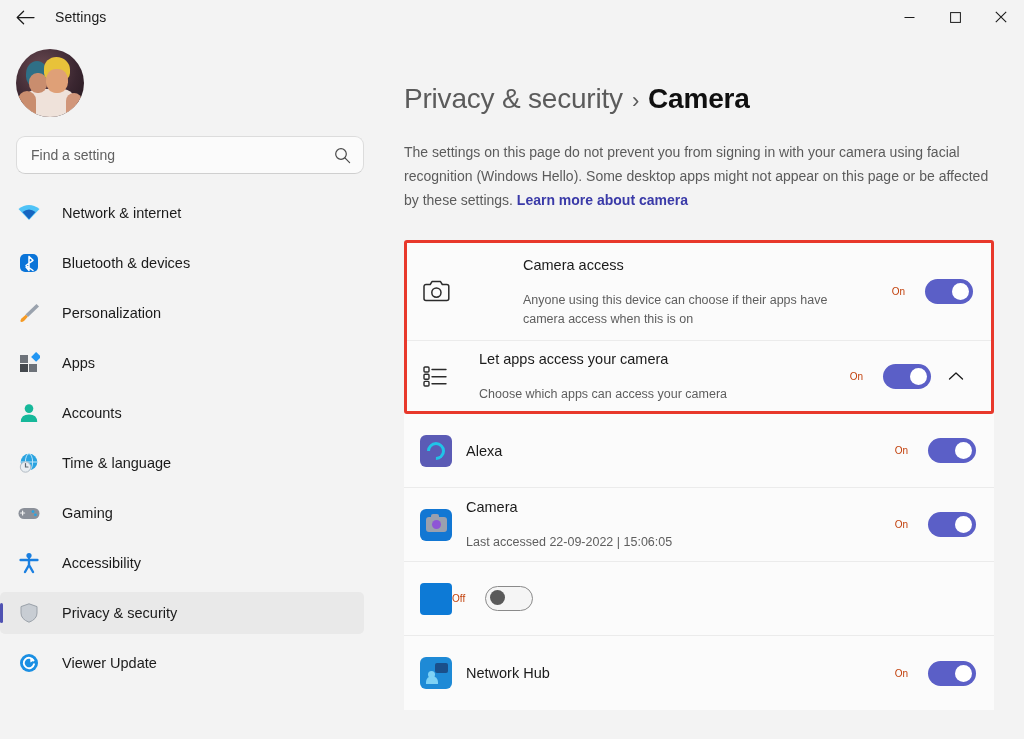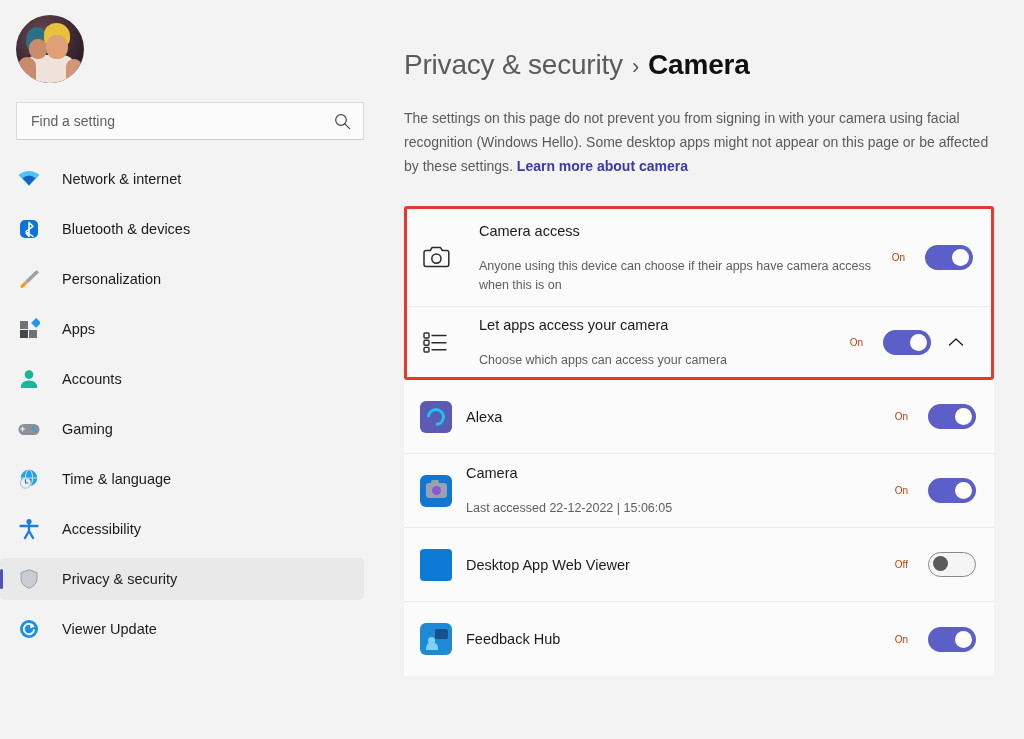--- a/index.html
+++ b/index.html
@@ -65,21 +65,21 @@
     color: #9a9a9a;
     user-select: none;
   }
   .p-name { font-size: 14px; font-weight: bold; height: 15px; }
   .p-mail { font-size: 12px; margin-top: 7px; height: 13px; }
 
   .searchwrap { padding: 0 16px; margin-top: 6px; }
   .searchbox {
     height: 38px; background: #fbfbfb;
     border: 1px solid #dcdcdc; border-bottom-color: #cfcfcf;
-    border-radius: 0;
+    border-radius: 9px;
     display: flex; align-items: center;
     padding: 0 12px 0 14px;
   }
   .searchbox input {
     flex: 1; border: none; outline: none; background: transparent;
     font-family: inherit; font-size: 14px; color: #1b1b1b;
   }
   .searchbox input::placeholder { color: #616161; }
 
   .navlist { margin-top: 18px; padding: 0 16px 0 0; overflow: hidden; }
@@ -130,21 +130,21 @@
     border-radius: 3px;
   }
   .card-list { }
   .card-row {
     background: #fbfbfb;
     display: flex; align-items: center;
     padding: 0 18px 0 16px;
     border-bottom: 1px solid #ebebeb;
   }
   .card-row:last-child { border-bottom: none; align-items: center; }
-  .row-tall { min-height: 98px; }
+  .row-tall { min-height: 98px; gap: 44px; }
   .row-mid { min-height: 70px; }
   .row-app { min-height: 74px; }
   .row-left-ico {
     width: 40px; flex: 0 0 40px; height: 32px;
     display: flex; align-items: center; justify-content: flex-start;
     margin-right: 16px;
   }
   .row-text { flex: 1 1 auto; min-width: 0; padding-right: 12px; }
   .row-title { font-size: 14.5px; color: #1b1b1b; line-height: 20px; }
   .row-sub { font-size: 12.5px; color: #5e5e5e; line-height: 19px; margin-top: 16px; max-width: 420px; }
@@ -204,20 +204,45 @@
     position: absolute; right: 4px; top: 6px; width: 13px; height: 10px;
     border-radius: 2px; background: #1a4f8a;
   }
   .app-name-wrap { margin-left: 14px; flex: 1 1 auto; min-width: 0; }
 </style>
 </head>
 <body>
 
 <div id="app">
 
+  <div class="titlebar">
+    <div class="back-btn">
+      <svg width="19" height="15" viewBox="0 0 19 15" fill="none">
+        <path d="M7.6 1.2 L1.2 7.5 L7.6 13.8 M1.6 7.5 H18" stroke="#1b1b1b" stroke-width="1.25" stroke-linecap="round" stroke-linejoin="round"></path>
+      </svg>
+    </div>
+    <div class="app-title">Settings</div>
+    <div class="wincontrols">
+      <div class="wc">
+        <svg width="11" height="11" viewBox="0 0 11 11">
+          <path d="M0.5 5.5 H10.5" stroke="#1b1b1b" stroke-width="1"></path>
+        </svg>
+      </div>
+      <div class="wc">
+        <svg width="11" height="11" viewBox="0 0 11 11">
+          <rect x="0.6" y="0.6" width="9.8" height="9.8" fill="none" stroke="#1b1b1b" stroke-width="1"></rect>
+        </svg>
+      </div>
+      <div class="wc close">
+        <svg width="12" height="12" viewBox="0 0 12 12" stroke="#1b1b1b">
+          <path d="M0.8 0.8 L11.2 11.2 M11.2 0.8 L0.8 11.2" stroke-width="1.1"></path>
+        </svg>
+      </div>
+    </div>
+  </div>
 
   <div class="body">
 
     <div class="sidebar">
 
       <div class="profile">
         <div class="avatar">
           <div class="body-w"></div>
           <div class="arm"></div>
           <div class="arm2"></div>
@@ -291,41 +316,41 @@
             <svg width="22" height="22" viewBox="0 0 22 22">
               <circle cx="11" cy="6.6" r="4.3" fill="#16b89a"></circle>
               <path d="M2.8 20 Q2.8 12.6 11 12.6 Q19.2 12.6 19.2 20 Z" fill="#16b89a"></path>
             </svg>
           </span>
           <span class="nav-label">Accounts</span>
         </div>
 
         <div class="navitem">
           <span class="nav-ico">
+            <svg width="22" height="22" viewBox="0 0 22 22">
+              <circle cx="11" cy="10" r="8.3" fill="#29a3e0"></circle>
+              <ellipse cx="11" cy="10" rx="3.6" ry="8.3" fill="none" stroke="#bfe6fa" stroke-width="1"></ellipse>
+              <path d="M2.8 10 H19.2" stroke="#bfe6fa" stroke-width="1"></path>
+              <circle cx="7.5" cy="15" r="5.2" fill="#e9eef2" stroke="#b4bcc4" stroke-width="1"></circle>
+              <path d="M7.5 11.6 V15 H10" stroke="#5c6670" stroke-width="1.2" fill="none" stroke-linecap="round"></path>
+            </svg>
+          </span>
+          <span class="nav-label">Time &amp; language</span>
+        </div>
+
+        <div class="navitem">
+          <span class="nav-ico">
             <svg width="24" height="20" viewBox="0 0 24 20">
               <rect x="1.5" y="5" width="21" height="11" rx="5.5" fill="#8b9099"></rect>
               <path d="M5.6 8 V12 M3.6 10 H7.6" stroke="#f2f2f2" stroke-width="1.2" stroke-linecap="round"></path>
               <circle cx="16" cy="8.6" r="1.4" fill="#29a3e0"></circle>
               <circle cx="18.4" cy="11.8" r="1.4" fill="#29a3e0"></circle>
             </svg>
           </span>
           <span class="nav-label">Gaming</span>
-        </div>
-
-        <div class="navitem">
-          <span class="nav-ico">
-            <svg width="22" height="22" viewBox="0 0 22 22">
-              <circle cx="11" cy="10" r="8.3" fill="#29a3e0"></circle>
-              <ellipse cx="11" cy="10" rx="3.6" ry="8.3" fill="none" stroke="#bfe6fa" stroke-width="1"></ellipse>
-              <path d="M2.8 10 H19.2" stroke="#bfe6fa" stroke-width="1"></path>
-              <circle cx="7.5" cy="15" r="5.2" fill="#e9eef2" stroke="#b4bcc4" stroke-width="1"></circle>
-              <path d="M7.5 11.6 V15 H10" stroke="#5c6670" stroke-width="1.2" fill="none" stroke-linecap="round"></path>
-            </svg>
-          </span>
-          <span class="nav-label">Time &amp; language</span>
         </div>
 
         <div class="navitem">
           <span class="nav-ico">
             <svg width="22" height="22" viewBox="0 0 22 22">
               <circle cx="11" cy="3.6" r="2.6" fill="#1a7fe0"></circle>
               <path d="M2.6 8 H19.4" stroke="#1a7fe0" stroke-width="2.4" stroke-linecap="round"></path>
               <path d="M11 7 V13.5 M11 13 L7 20 M11 13 L15 20" stroke="#1a7fe0" stroke-width="2.4" stroke-linecap="round" fill="none"></path>
             </svg>
           </span>
@@ -435,53 +460,50 @@
         </div>
 
         <div class="card-row row-app">
           <div class="app-ico ico-camera">
             <span class="cbody">
                 <span class="lens"></span>
               </span>
           </div>
           <div class="app-name-wrap">
             <div class="row-title">Camera</div>
-            <div class="row-sub">Last accessed 22-12-2022  |  15:06:05</div>
+            <div class="row-sub">Last accessed 22-09-2022  |  15:06:05</div>
           </div>
           <div class="row-right">
             <span class="toggle-state">On</span>
             <div class="toggle on">
                 <span class="knob"></span>
               </div>
           </div>
         </div>
 
         <div class="card-row row-app">
           <div class="app-ico ico-plain"></div>
-          <div class="app-name-wrap">
-            <div class="row-title">Desktop App Web Viewer</div>
-          </div>
           <div class="row-right">
             <span class="toggle-state">Off</span>
             <div class="toggle off">
                 <span class="knob"></span>
               </div>
           </div>
         </div>
 
         <div class="card-row row-app">
           <div class="app-ico ico-feedback">
             <span class="person">
                 <span class="head"></span>
                 <span class="torso"></span>
               </span>
             <span class="bubble"></span>
           </div>
           <div class="app-name-wrap">
-            <div class="row-title">Feedback Hub</div>
+            <div class="row-title">Network Hub</div>
           </div>
           <div class="row-right">
             <span class="toggle-state">On</span>
             <div class="toggle on">
                 <span class="knob"></span>
               </div>
           </div>
         </div>
 
       </div>

